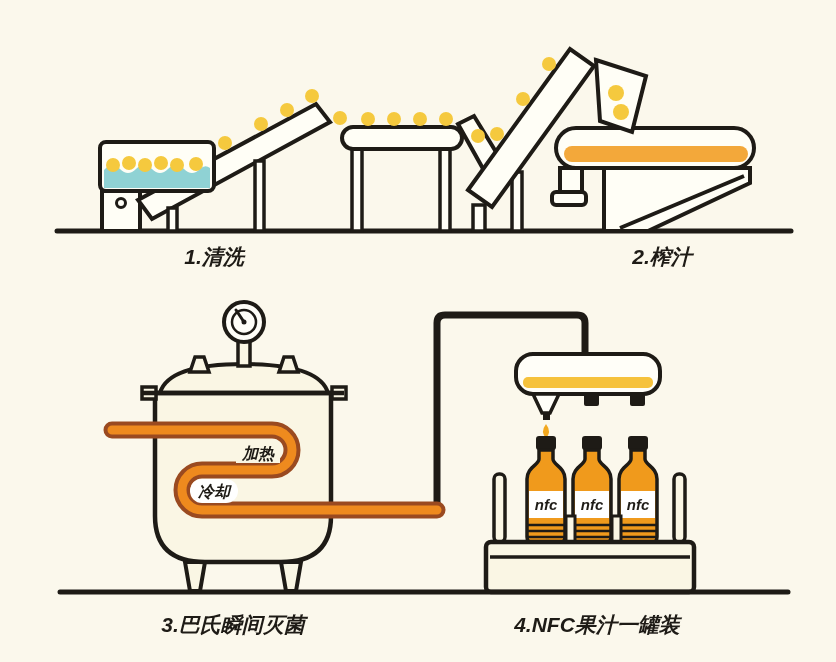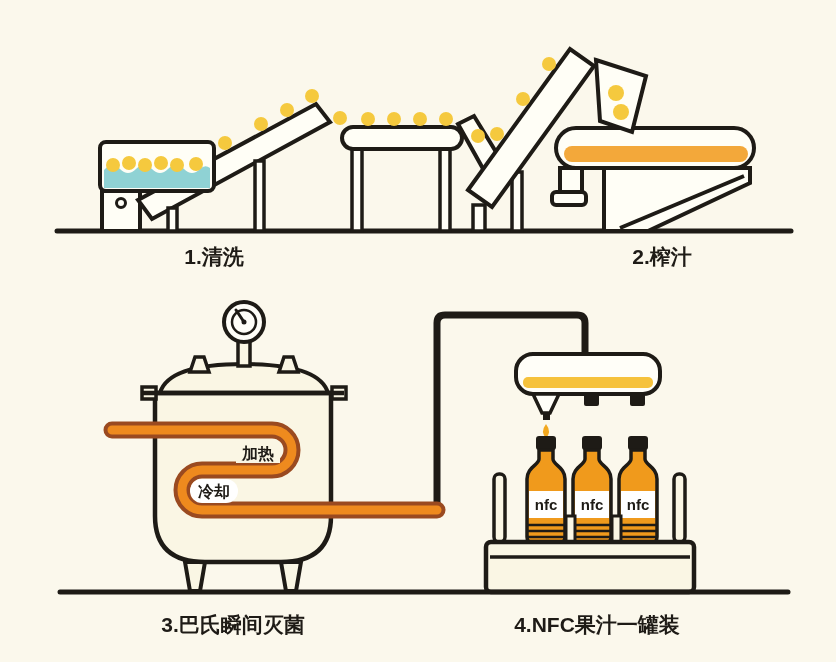--- a/index.html
+++ b/index.html
@@ -1,16 +1,16 @@
 <!DOCTYPE html>
 <html><head>
 <meta charset="utf-8">
 <style>
   html,body{margin:0;padding:0;background:#FBF8EC;}
-  .stage{position:relative;width:836px;height:662px;background:#FBF8EC;overflow:hidden;}
+  .stage{position:relative;width:836px;height:662px;background:#FBF8EC;overflow:hidden;font-style:italic;}
   svg{display:block;}
   text{font-family:"Liberation Sans","DejaVu Sans",sans-serif;font-weight:700;fill:#1E1B16;}
   .step-label{font-size:21px;}
   .pipe-label{font-size:16px;}
   .bottle-label{font-size:15px;}
 </style>
 </head>
 <body>
 
 <div class="stage">

